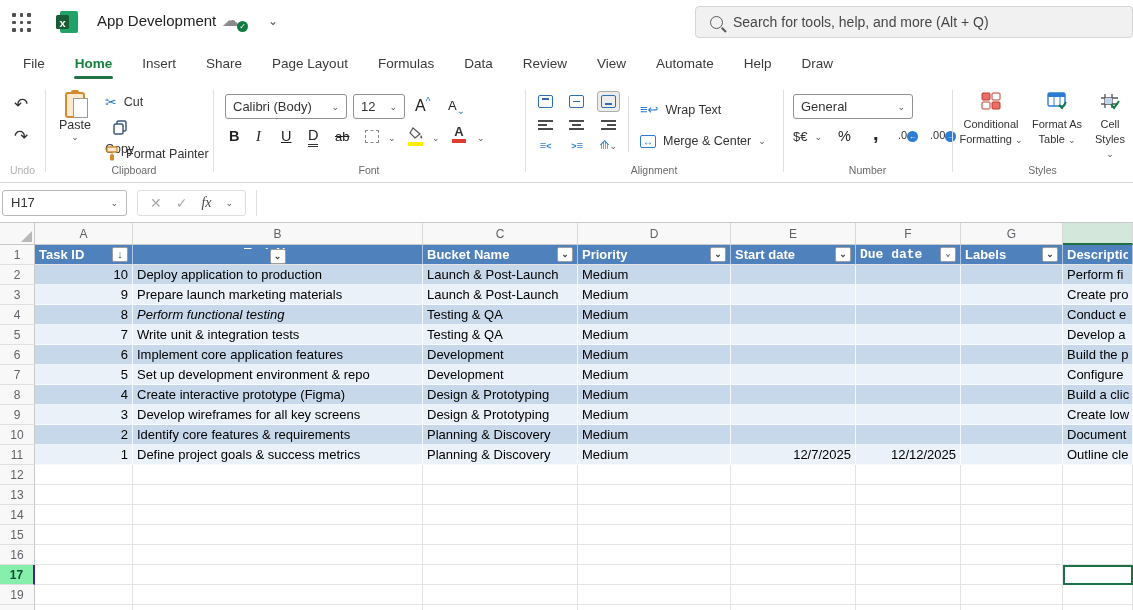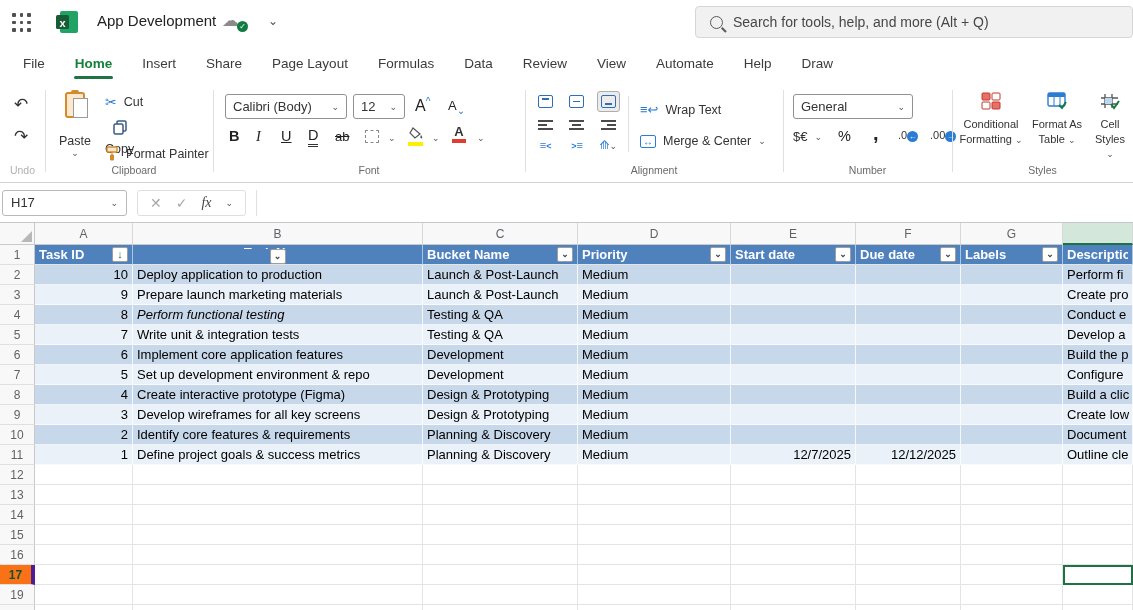--- a/index.html
+++ b/index.html
@@ -72,21 +72,21 @@
   .grid { position:absolute; left:0; top:223px; width:1133px; height:387px; background:#fff; overflow:hidden;}
   .gridrow { display:flex; }
   .colhdr { height:22px; background:#f8f8f8; border-right:1px solid #d8d8d8; border-bottom:1px solid #c9c9c9;
             color:#5f6368; font-size:12px; display:flex; align-items:center; justify-content:center; cursor:pointer;}
   .colhdr.selcol { background:#d3e8da; border-bottom:2px solid #1e7145; }
   .corner { position:relative; background:#f8f8f8; border-right:1px solid #c9c9c9; border-bottom:1px solid #c9c9c9; cursor:pointer;}
   .corner:after { content:""; position:absolute; right:2px; bottom:2px; border-style:solid;
                   border-width:0 0 11px 11px; border-color:transparent transparent #b8b8b8 transparent;}
   .rowhdr { width:35px; height:20px; background:#f8f8f8; border-right:1px solid #c9c9c9; border-bottom:1px solid #e0e0e0;
             color:#5f6368; font-size:12px; display:flex; align-items:center; justify-content:center; cursor:pointer;}
-  .rowhdr.selrow { background:#f97316; color:#0f5132; border-right:4px solid #4c1d95; font-weight:bold;}
+  .rowhdr.selrow { background:#86efac; color:#0f5132; border-right:2px solid #4c1d95; font-weight:bold;}
   .cell { height:20px; font-size:13px; display:flex; align-items:center; padding:0 4px; overflow:hidden;
           white-space:nowrap; border-right:1px solid #e4e4e4; border-bottom:1px solid #e4e4e4; cursor:cell; color:#000;}
   .cell.th { background:#4f81bd; color:#fff; font-weight:bold; border-right:1px solid rgba(255,255,255,.55);
              border-bottom:1px solid #e4e4e4; justify-content:space-between;}
   .cell.band0 { background:#c8d8eb; border-right:1px solid rgba(255,255,255,.8); border-bottom:1px solid rgba(255,255,255,.7);}
   .cell.band1 { background:#eaf1f9; border-right:1px solid rgba(255,255,255,.8); border-bottom:1px solid rgba(255,255,255,.7);}
   .cell.num { justify-content:flex-end; }
   .filterbtn { width:16px; height:15px; background:#fff; border:1px solid #9e9e9e; border-radius:2px;
                color:#444; font-size:9px; line-height:13px; text-align:center; flex:0 0 auto; cursor:pointer;}
   .filterbtn.sorted { color:#1e7145; font-size:11px; font-weight:bold; }
@@ -146,21 +146,21 @@
       <span>↶</span>
     </div>
   <div class="rbtn ric" style="position:absolute;left:14px;top:46px;">
       <span>↷</span>
     </div>
   <div class="grouplabel" style="left:0;width:45px;color:#b0b0b0;">Undo</div>
   <div class="rsep" style="left:45px;"></div>
 
   <div class="paste">
     <div class="clipb"></div>
-    <div style="margin-top:16px;">Paste</div>
+    <div style="margin-top:0;">Paste</div>
     <div class="chev">⌄</div>
   </div>
   <div class="rbtn" style="position:absolute;left:105px;top:12px;">
     <span style="color:#2b7cd3;font-size:14px;">✂</span>
     <span>Cut</span>
   </div>
   <div class="rbtn" style="position:absolute;left:105px;top:38px;flex-direction:column;">
     <svg width="14" height="15">
         <rect x="1" y="4" width="9" height="10" rx="1.5" fill="#fff" stroke="#3b5a82" stroke-width="1.5"></rect>
         <path d="M4 4V2.2A1.2 1.2 0 0 1 5.2 1H11.8A1.2 1.2 0 0 1 13 2.2V9.8A1.2 1.2 0 0 1 11.8 11H10" fill="none" stroke="#3b5a82" stroke-width="1.5"></path>
@@ -346,21 +346,21 @@
         <span class="filterbtn">⌄</span>
       </div>
       <div class="cell th" style="width: 153px;">
         <span style="overflow: hidden; white-space: nowrap;">Priority</span>
         <span class="filterbtn">⌄</span>
       </div>
       <div class="cell th" style="width: 125px;">
         <span style="overflow: hidden; white-space: nowrap;">Start date</span>
         <span class="filterbtn">⌄</span>
       </div>
-      <div class="cell th" style="width: 105px;">
+      <div class="cell th" style="width: 105px; font-family: Liberation Mono, monospace;">
         <span style="overflow: hidden; white-space: nowrap;">Due date</span>
         <span class="filterbtn">⌄</span>
       </div>
       <div class="cell th" style="width: 102px;">
         <span style="overflow: hidden; white-space: nowrap;">Labels</span>
         <span class="filterbtn">⌄</span>
       </div>
       <div class="cell th" style="width: 70px;">
         <span style="overflow: hidden; white-space: nowrap;">Description</span>
       </div>

